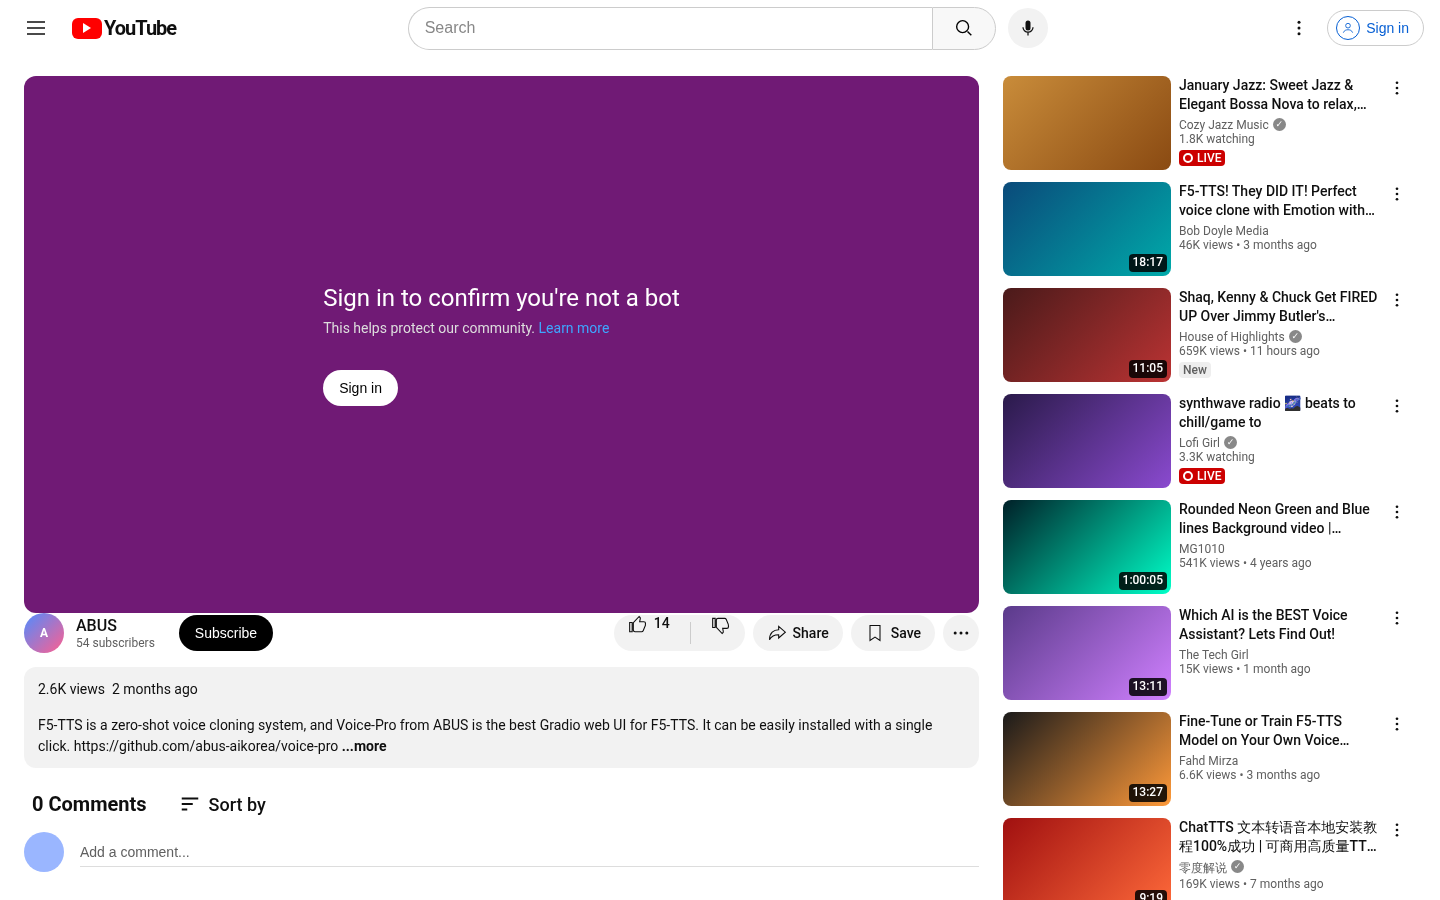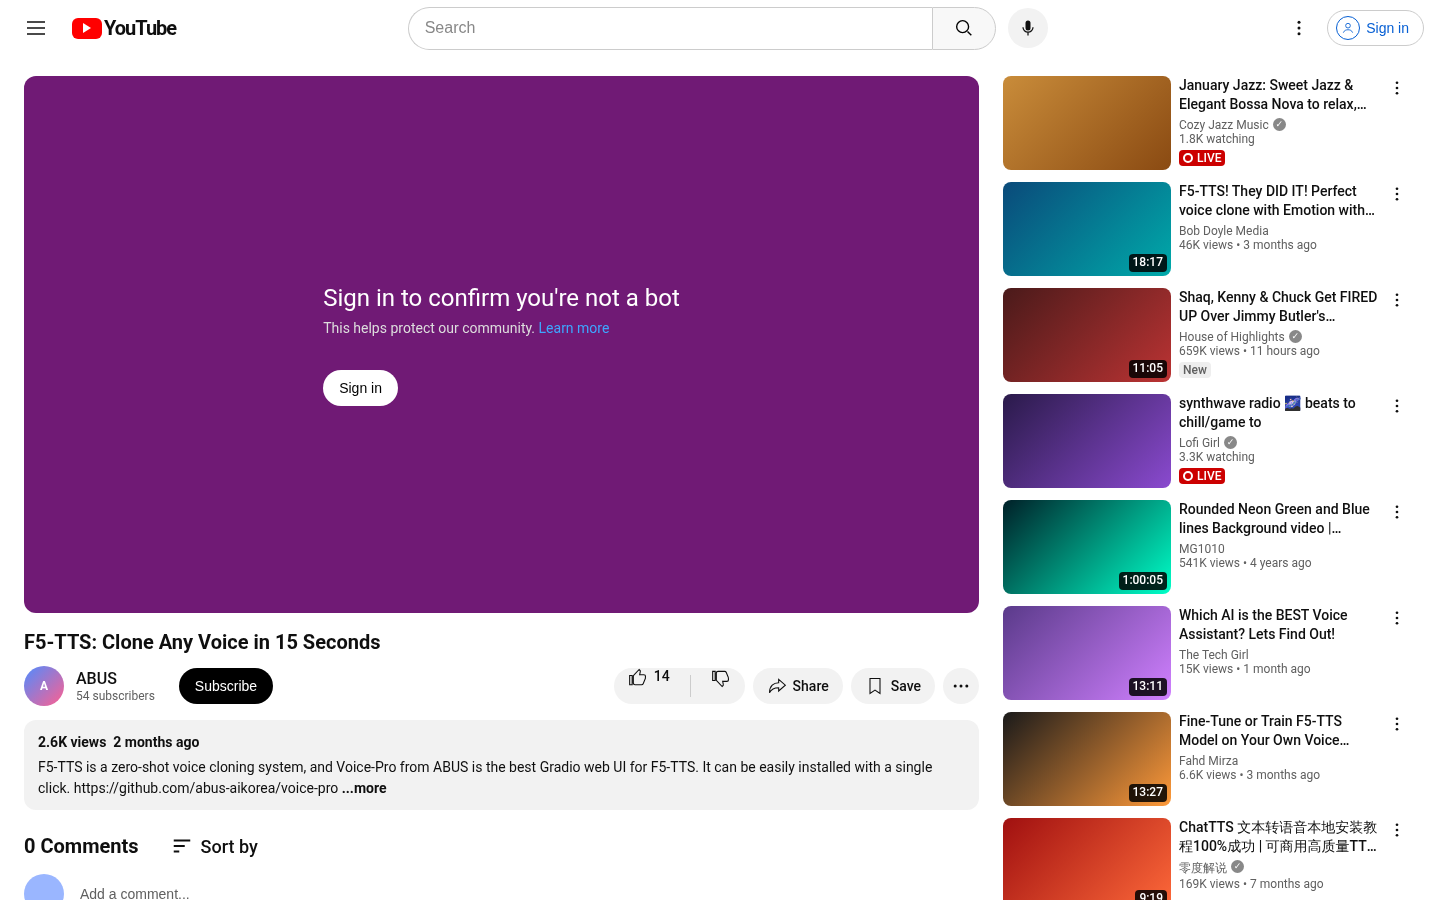--- a/index.html
+++ b/index.html
@@ -62,26 +62,26 @@
 
   #actions{display:flex;align-items:center;gap:8px}
   .pill{height:36px;border-radius:18px;background:var(--chip);display:flex;align-items:center;padding:0 14px;font-weight:500;cursor:pointer;gap:6px}
   #like-dislike{padding:0;overflow:hidden}
   #like-dislike .half{height:36px;display:flex;align-items:flex-start;padding:0 14px;gap:6px}
   #like-dislike .sep{width:1px;height:22px;background:#ccc}
   .pill.round{width:36px;padding:0;justify-content:center}
 
   
   #description{background:var(--chip);border-radius:12px;padding:12px 14px;margin-top:14px;font-size:14px;line-height:1.45}
-  #desc-head{font-weight:700;margin-bottom:5px}
+  #desc-head{font-weight:400;margin-bottom:16px}
   #desc-body{white-space:pre-line}
   #more{font-weight:700;cursor:pointer}
 
   
-  #comments-head{display:flex;align-items:center;gap:32px;margin:24px 0 16px}
+  #comments-head{display:flex;align-items:center;gap:32px;margin:24px 8px 16px}
   #comments-head h3{font-size:20px;font-weight:700;margin:0}
   #sort{display:flex;align-items:center;gap:8px;font-weight:500;cursor:pointer;font-size:18px}
   #add-comment{display:flex;align-items:center;gap:16px}
   #add-comment .me{width:40px;height:40px;border-radius:50%;background:#9ab6ff;flex:none}
   #add-comment input{flex:1;border:0;border-bottom:1px solid #ddd;padding:6px 0;font-size:14px;outline:none;color:var(--text)}
   #add-comment input::placeholder{color:var(--text2)}
 
   
   .rec{display:flex;gap:8px;margin-bottom:12px;position:relative}
   .thumb{width:168px;height:94px;border-radius:8px;flex:none;position:relative;overflow:hidden;background:#888}
@@ -170,21 +170,20 @@
     <div id="player">
       <div id="player-inner">
         <h2>Sign in to confirm you're not a bot</h2>
         <p>
           <span>This helps protect our community. </span><a href="#">Learn more</a>
         </p>
         <button id="player-signin">Sign in</button>
       </div>
     </div>
 
-    <h1 id="title">F5-TTS: Clone Any Voice in 15 Seconds</h1>
 
     <div id="meta-row">
       <div id="owner">
         <div id="avatar">A</div>
         <div id="owner-text">
           <div id="channel-name">ABUS</div>
           <div id="sub-count">54 subscribers</div>
         </div>
         <button id="subscribe">Subscribe</button>
       </div>

